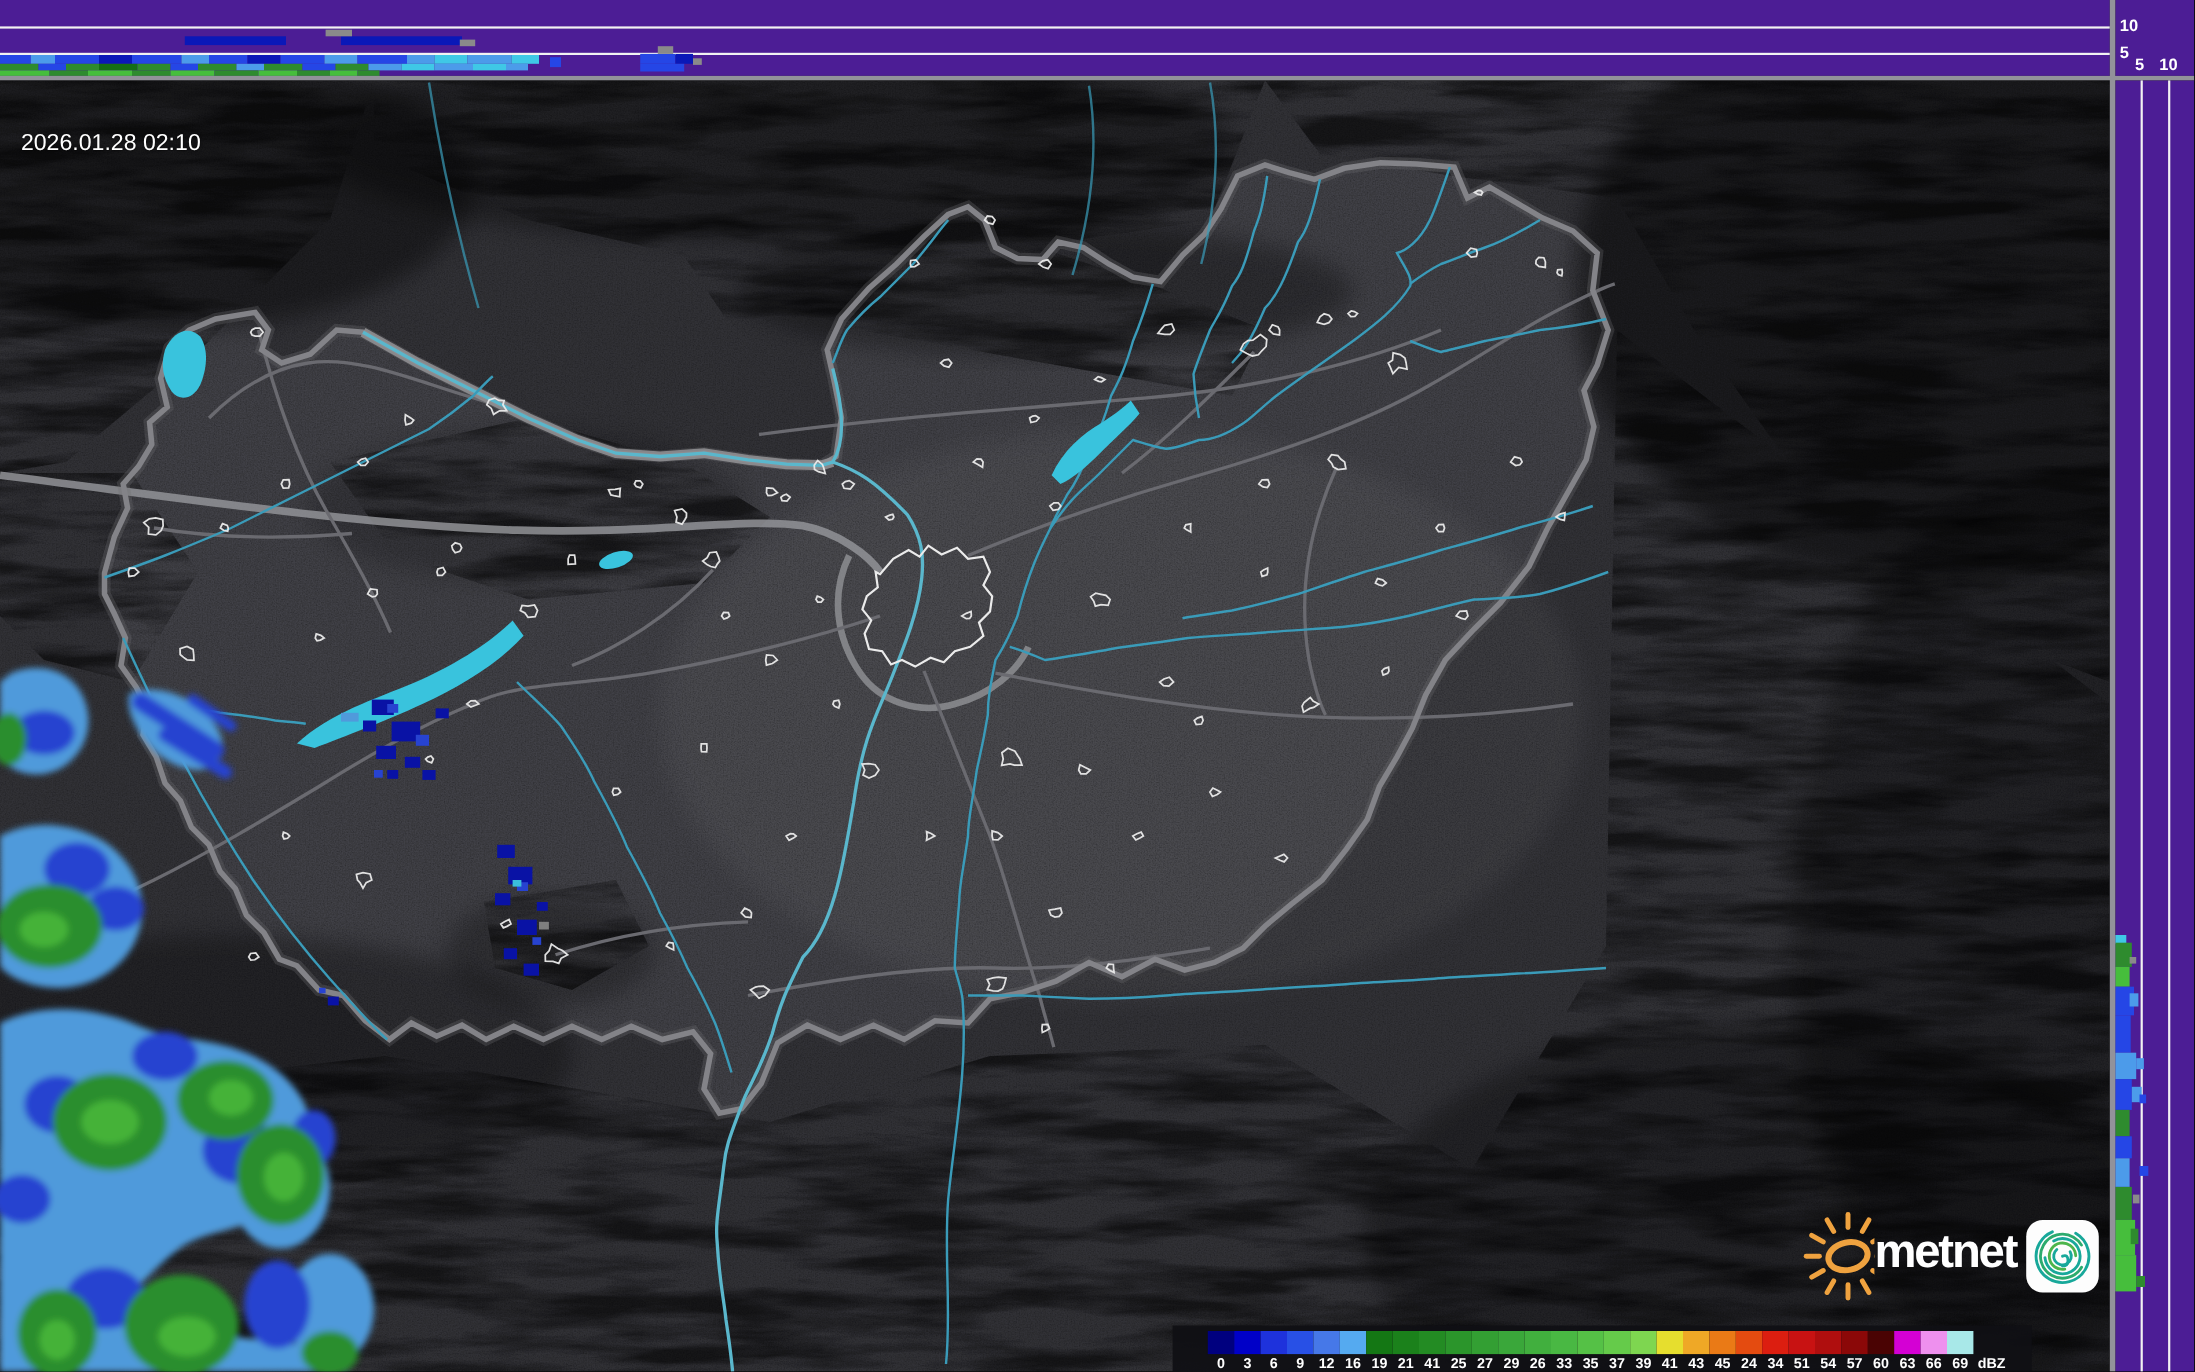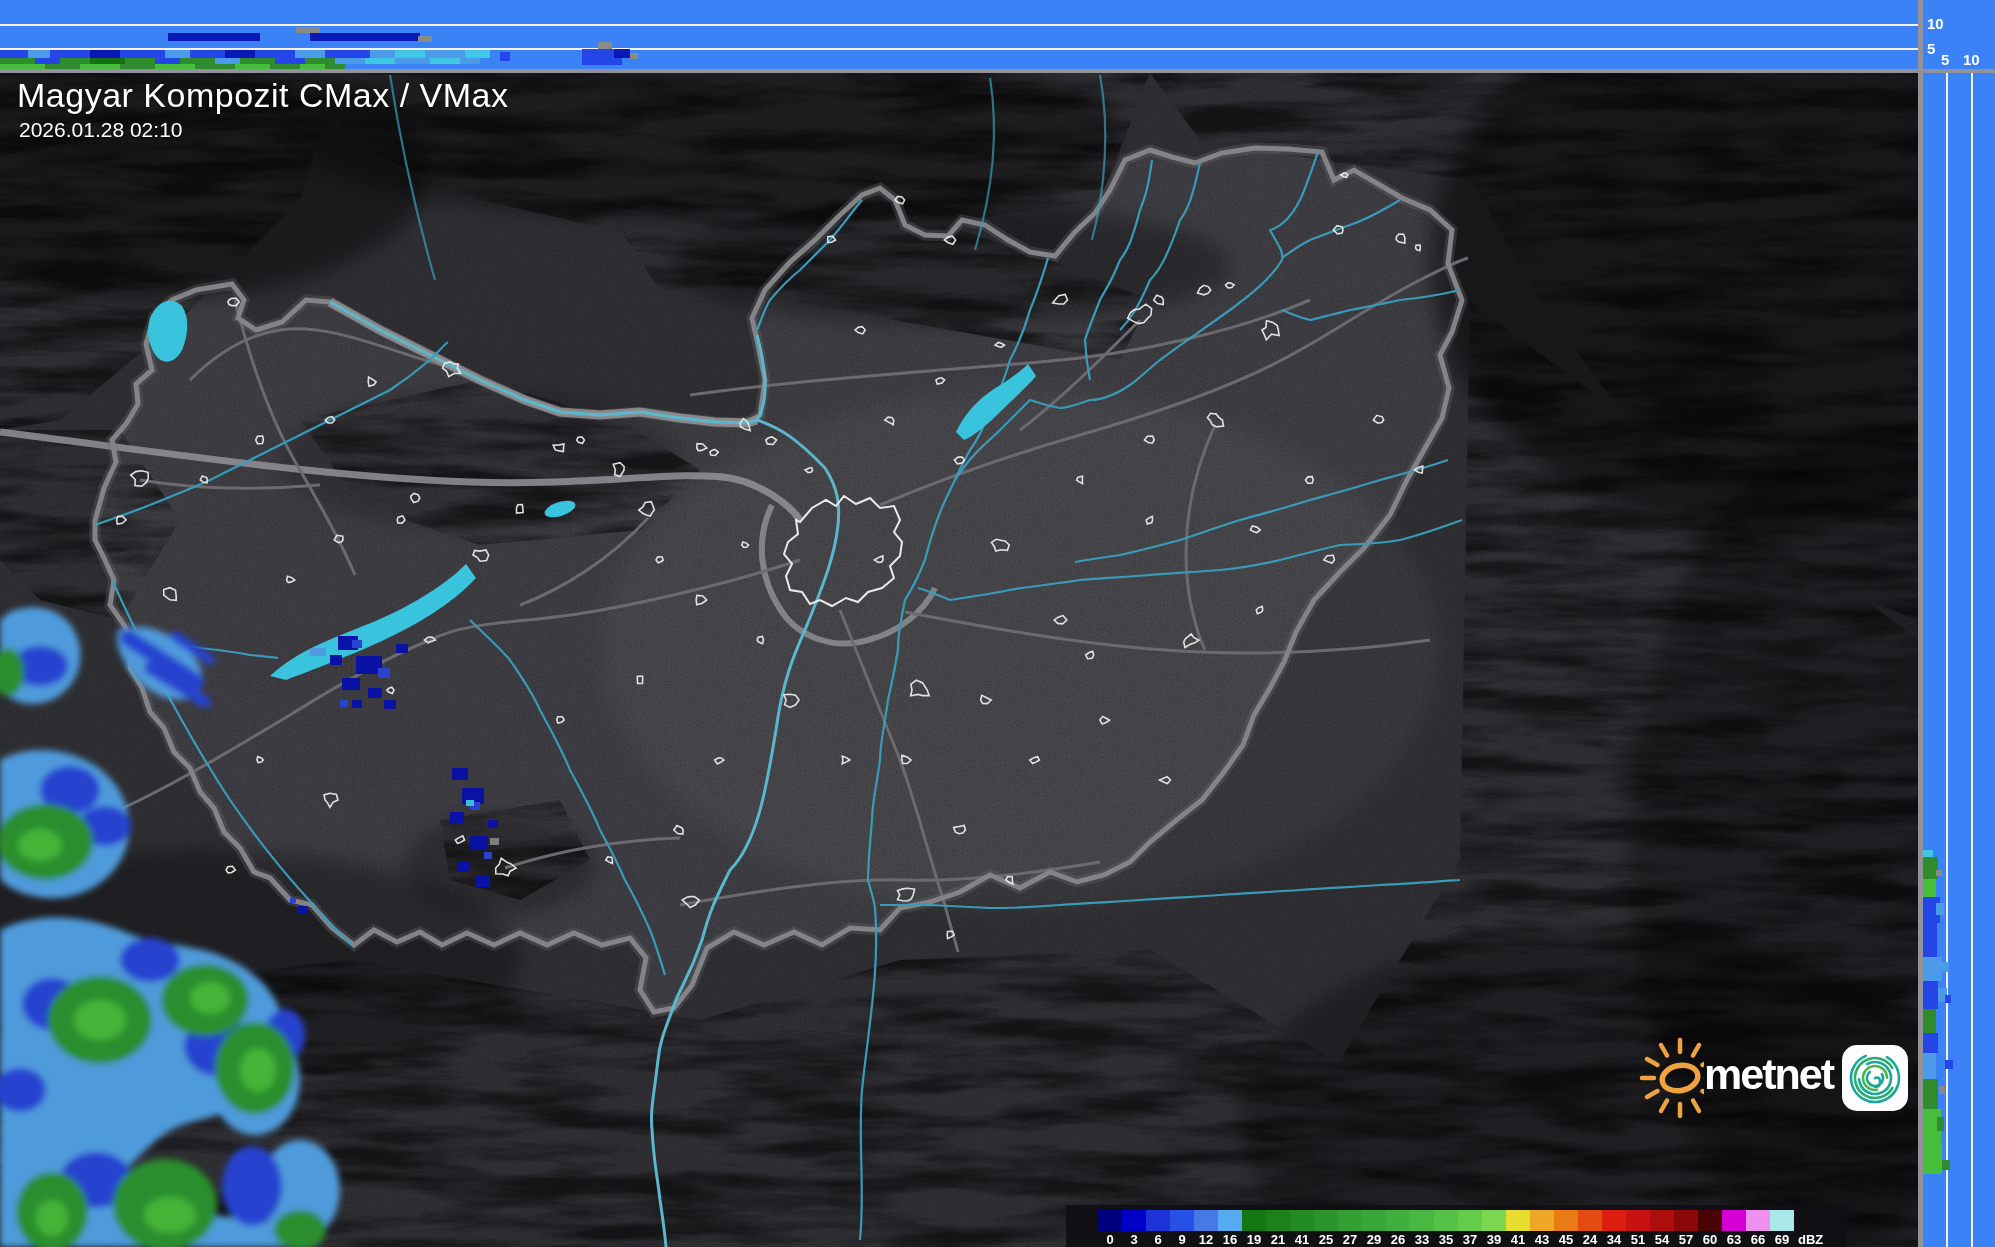--- a/index.html
+++ b/index.html
@@ -1,21 +1,21 @@
 <!DOCTYPE html>
 <html><head>
 <meta charset="utf-8">
 <style>
   html,body{margin:0;padding:0;background:#000;}
   #stage{position:relative;width:1995px;height:1247px;overflow:hidden;background:#000;
          font-family:"Liberation Sans", sans-serif;}
   
   #mapsvg{position:absolute;left:0;top:0;}
   
-  .strip{position:absolute;background:#3b82f6;}
+  .strip{position:absolute;background:#4c1d95;}
   #topstrip{left:0;top:0;width:1918px;height:69px;}
   #rightstrip{left:1923px;top:73px;width:72px;height:1174px;}
   #cornerbox{left:1923px;top:0;width:72px;height:69px;}
   .hgrid{position:absolute;left:0;width:100%;height:2px;background:#f2f2f2;}
   .vgrid{position:absolute;top:0;height:100%;width:2px;background:#f2f2f2;}
   #vbar{position:absolute;left:1918px;top:0;width:5px;height:1247px;background:#92929a;}
   #hbar{position:absolute;left:0;top:69px;width:1995px;height:4px;background:#92929a;}
   .echo{position:absolute;}
   .axlab{position:absolute;color:#fff;font-size:15px;font-weight:bold;line-height:1;}
   
@@ -25,21 +25,21 @@
          text-shadow:0 1px 2px rgba(0,0,0,.6);}
   
   #cbar{position:absolute;left:1066px;top:1205px;width:781px;height:42px;
         background:rgba(16,16,20,.94);display:flex;align-items:flex-start;padding:0;}
   #cbar-cells{display:flex;margin-left:32px;margin-top:0;}
   .cb-cell{width:24px;display:flex;flex-direction:column;align-items:center;}
   .cb-block{width:24px;height:21px;margin-top:5px;}
   .cb-label{color:#fff;font-size:13px;font-weight:bold;margin-top:1px;}
   #cb-unit{color:#fff;font-size:13px;font-weight:bold;margin-top:27px;margin-left:4px;}
   
-  #logo{position:absolute;left:1638px;top:1032px;width:280px;height:90px;}
+  #logo{position:absolute;left:1638px;top:1096px;width:280px;height:90px;}
   #logo-text{position:absolute;left:66px;top:18px;color:#fff;font-size:43px;font-weight:bold;
              letter-spacing:-2px;}
   #appicon{position:absolute;left:203px;top:12px;}
 </style>
 </head>
 <body>
 <div id="stage">
 
 <svg id="mapsvg" width="1995" height="1247">
   <defs>
@@ -314,21 +314,20 @@
       </g>
       <rect x="310" y="648" width="16" height="8" fill="#57a8ee"></rect>
       <rect x="466" y="800" width="8" height="6" fill="#3fd0ee"></rect>
       <rect x="490" y="838" width="9" height="7" fill="#8a8a8a"></rect>
     </g>
 
     <rect x="0" y="73" width="1918" height="1174" fill="#000" opacity=".08"></rect>
   </g>
 </svg>
 
-<div id="title">Magyar Kompozit CMax / VMax</div>
 <div id="stamp">2026.01.28 02:10</div>
 
 <div id="topstrip" class="strip">
   <div class="hgrid" style="top:24px"></div>
   <div class="hgrid" style="top:48px"></div>
 <div class="echo" style="left: 0px; top: 50px; width: 28px; height: 8px; background: rgb(37, 70, 230);"></div>
       <div class="echo" style="left: 28px; top: 50px; width: 22px; height: 8px; background: rgb(76, 155, 234);"></div>
       <div class="echo" style="left: 50px; top: 50px; width: 40px; height: 8px; background: rgb(37, 70, 230);"></div>
       <div class="echo" style="left: 90px; top: 50px; width: 30px; height: 8px; background: rgb(10, 24, 184);"></div>
       <div class="echo" style="left: 120px; top: 50px; width: 45px; height: 8px; background: rgb(37, 70, 230);"></div>

